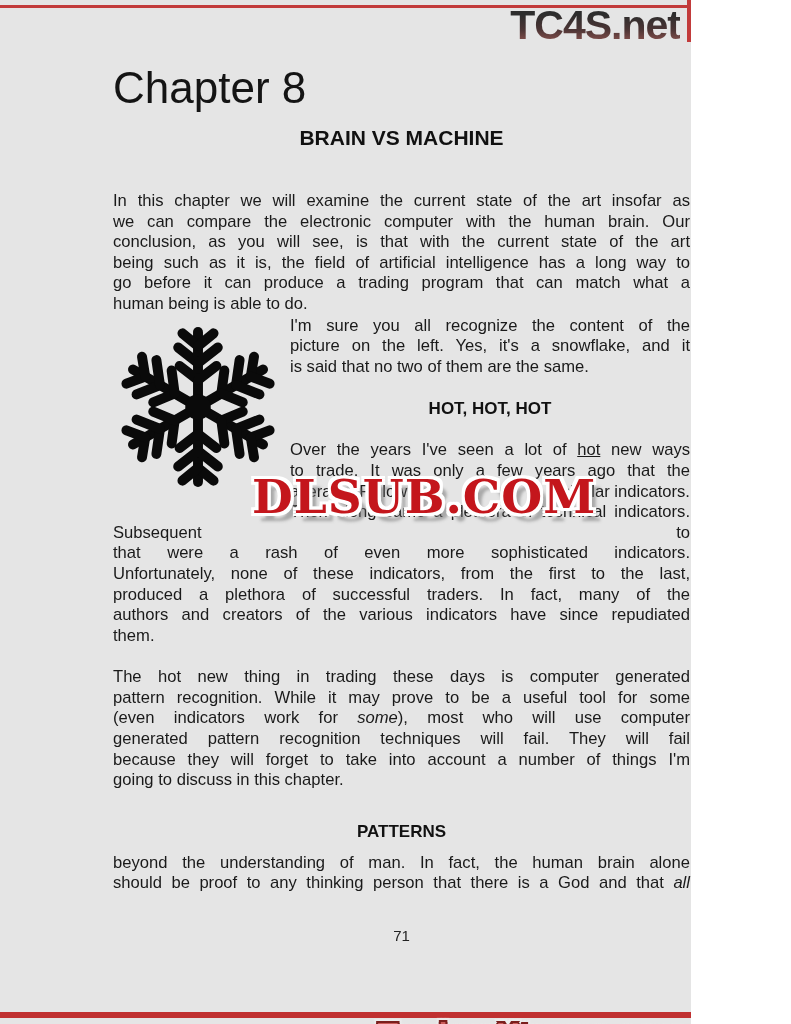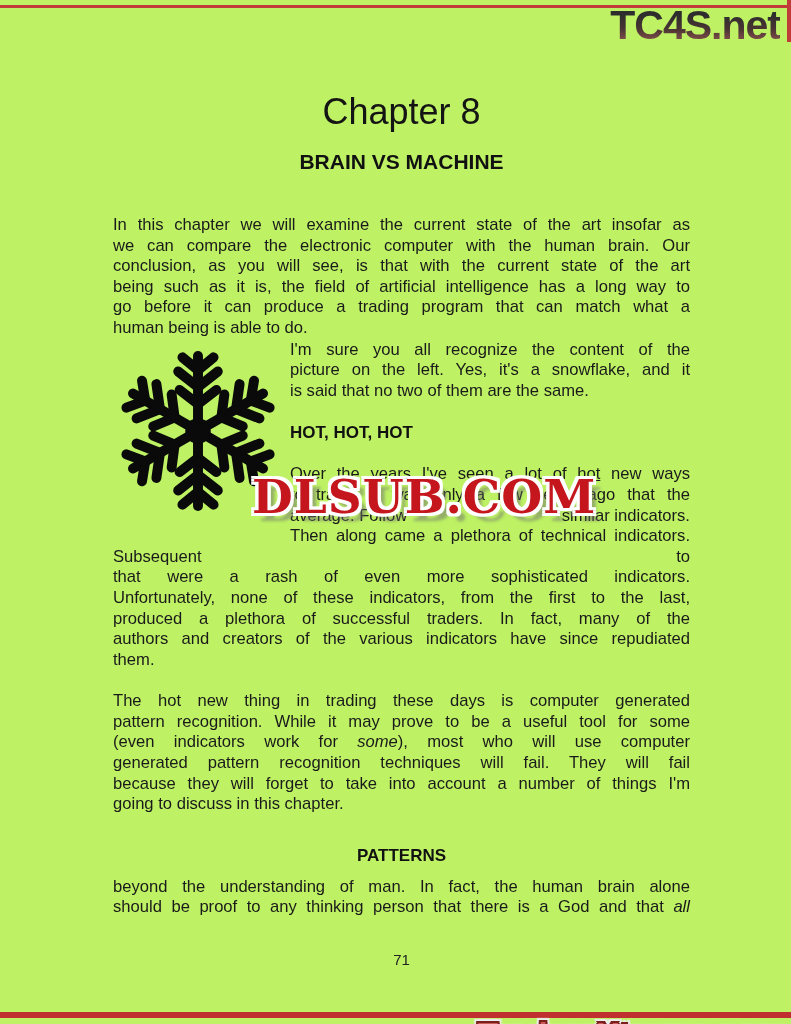--- a/index.html
+++ b/index.html
@@ -1,17 +1,17 @@
 <!DOCTYPE html>
 <html><head>
 <meta charset="utf-8">
 <style>
   * { margin:0; padding:0; box-sizing:border-box; }
   body { width:791px; height:1024px; background:#ffffff; font-family:"Liberation Sans", sans-serif; color:#181818; overflow:hidden; }
-  .page { position:relative; width:791px; height:1024px; background:#bef264; }
+  .page { position:relative; width:691px; height:1024px; background:#e5e5e5; }
 
   
   .red-line-top { position:absolute; left:0; top:5px; width:100%; height:3px; background:#c23b3b; }
   .red-line-bottom { position:absolute; left:0; top:1012px; width:100%; height:6px; background:#c03030; }
   .red-strip-right { position:absolute; right:0; top:0; width:4px; height:42px; background:#c23b3b; }
 
   
   .tc4s { position:absolute; top:4px; right:11px; font-size:41px; line-height:42px; font-weight:bold; letter-spacing:-1px;
           background:linear-gradient(180deg,#2d2d2d 25%,#4a3434 60%,#9b5a55 100%);
           -webkit-background-clip:text; background-clip:text; color:transparent; z-index:9; }
@@ -24,36 +24,36 @@
   .tradersx { position:absolute; right:5px; top:1017px; z-index:9; font-weight:bold; font-size:33px; line-height:36px;
            color:#ca5c5a; letter-spacing:0px;
            text-shadow:
              -2px -2px 0 #7b1f1d, 2px -2px 0 #7b1f1d, -2px 2px 0 #7b1f1d, 2px 2px 0 #7b1f1d,
              -2px 0 0 #7b1f1d, 2px 0 0 #7b1f1d, 0 -2px 0 #7b1f1d, 0 2px 0 #7b1f1d,
              -4px -4px 1px #ececec, 4px -4px 1px #ececec, -4px 4px 1px #ececec, 4px 4px 1px #ececec,
              0 -4px 1px #ececec, 0 4px 1px #ececec, -4px 0 1px #ececec, 4px 0 1px #ececec; }
 
   
   .content { position:absolute; left:113px; top:0; width:577px; }
-  .chapter-title { margin-top:93px; font-size:36px; line-height:38px; text-align:center; font-weight:400; color:#141414; }
+  .chapter-title { margin-top:69px; font-size:44px; line-height:38px; font-weight:400; color:#141414; }
   .section-title { margin-top:19px; font-size:21px; line-height:23px; text-align:center; font-weight:bold; color:#111; }
 
   .para { margin-top:0; }
   .tl { font-size:16.6px; line-height:20.6px; text-align:justify; text-align-last:justify; text-justify:inter-word; color:#1a1a1a; }
   .tl.l { text-align:left; text-align-last:left; }
   .tl.r { text-align:right; text-align-last:right; }
   .tl.s { display:flex; justify-content:space-between; }
   .u { text-decoration:underline; }
   .i { font-style:italic; }
 
   .intro { margin-top:42px; }
   .wrap-block { margin-top:1px; }
   .snowflake-float { float:left; width:177px; height:187px; }
   .snowflake-float svg { display:block; margin-top:3px; }
-  .mini-heading { font-weight:bold; font-size:17px; line-height:21px; text-align:left; margin:21px 0; color:#111; }
+  .mini-heading { font-weight:bold; font-size:17px; line-height:21px; text-align:center; margin:21px 0; color:#111; }
   .computer-para { margin-top:21px; }
   .patterns-heading { font-weight:bold; font-size:17px; line-height:21px; text-align:center; margin:30px 0 11px; color:#111; }
   .footer-page-number { margin-top:33px; text-align:center; font-size:15px; color:#222; }
 </style>
 </head>
 <body>
 
 <div class="page">
 
   <div class="red-line-top"></div>

